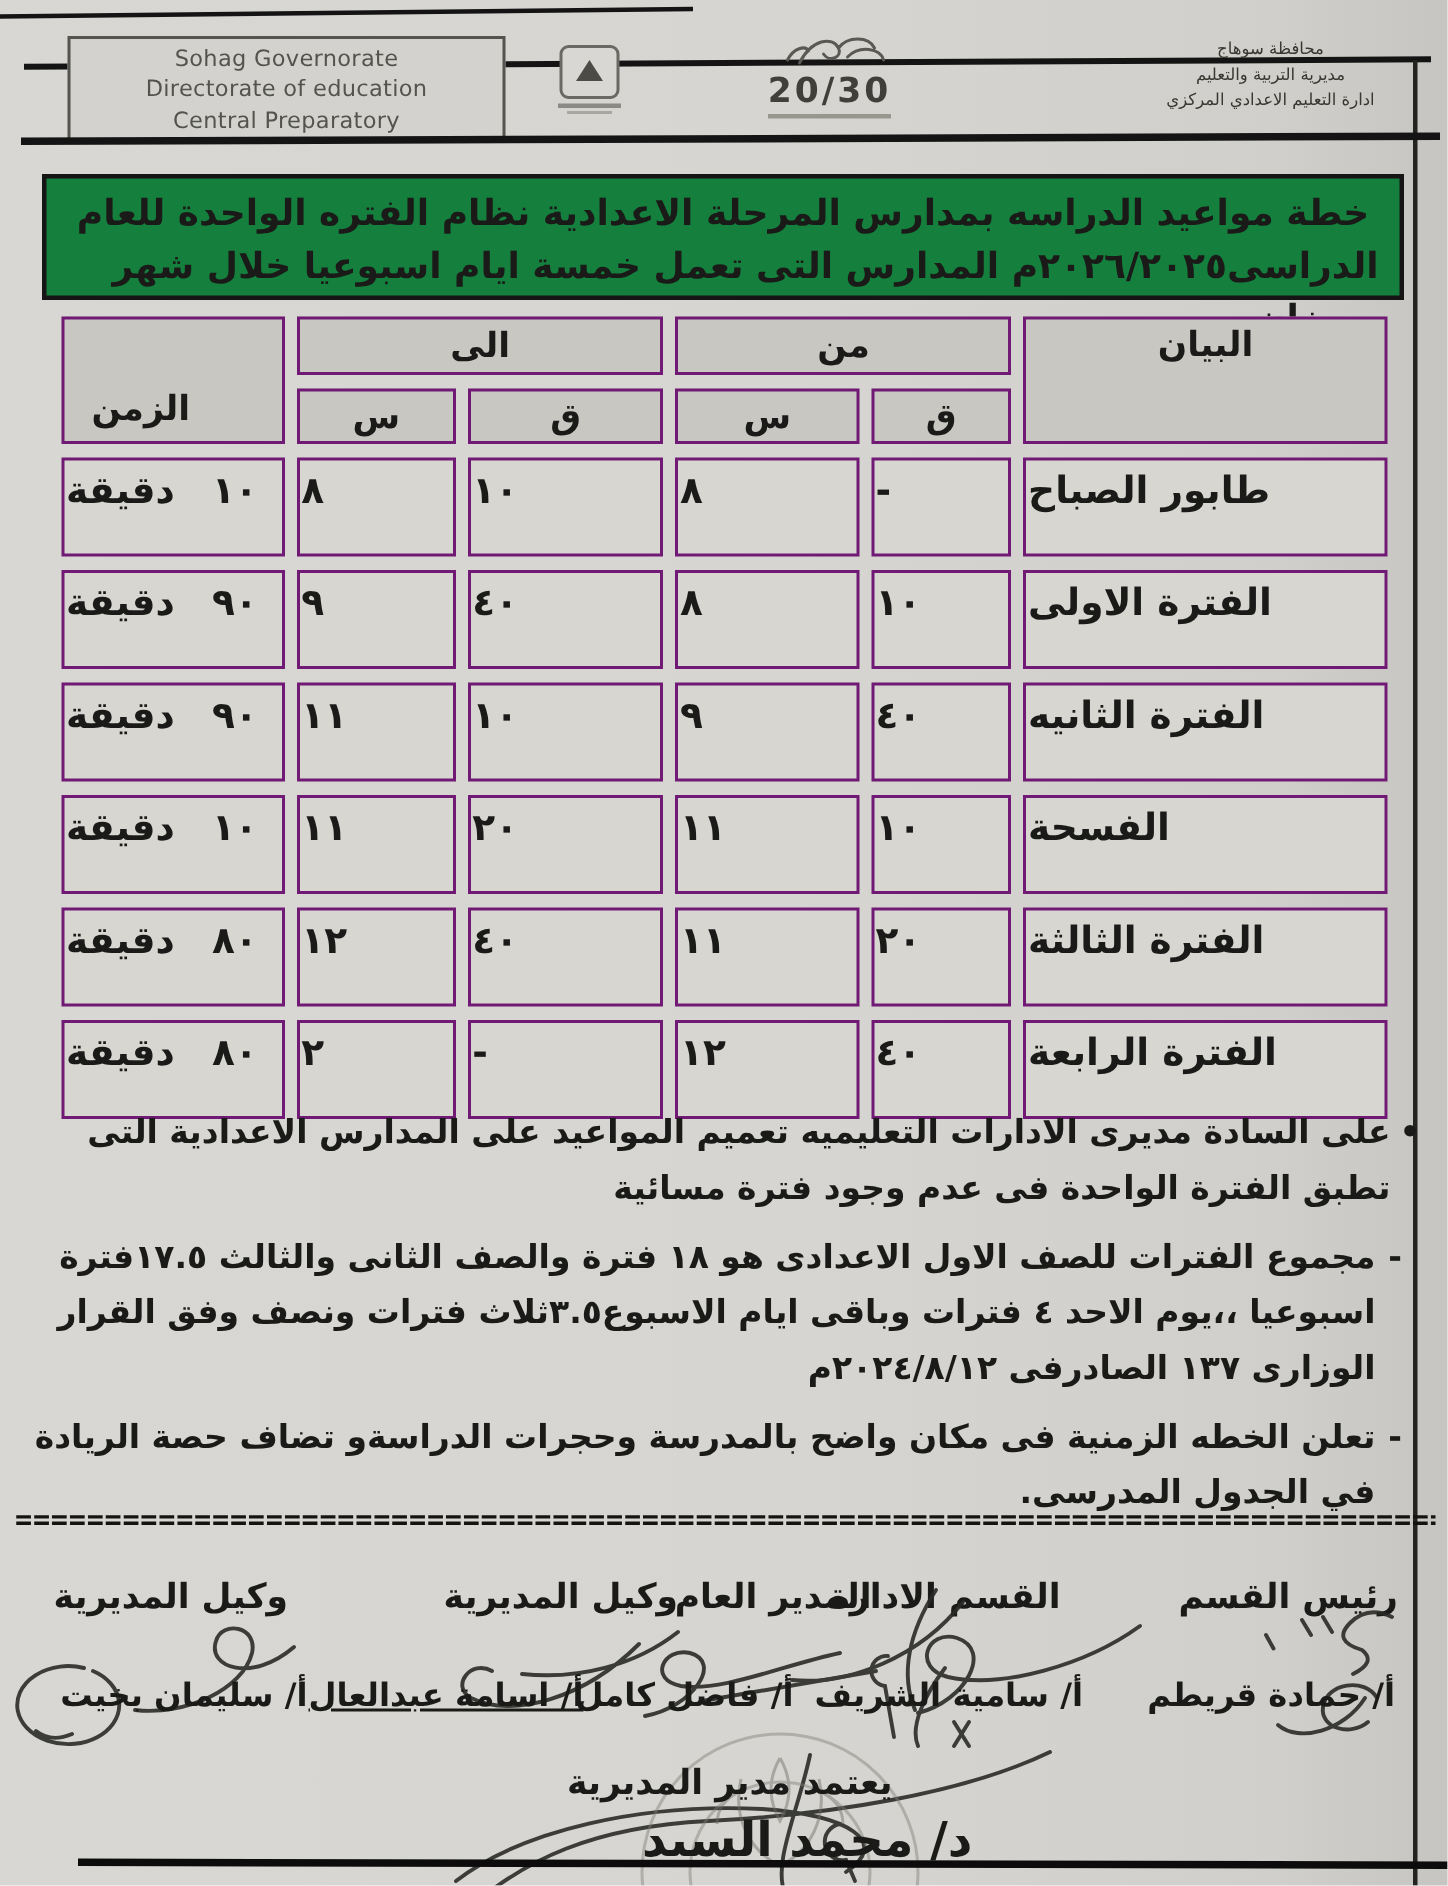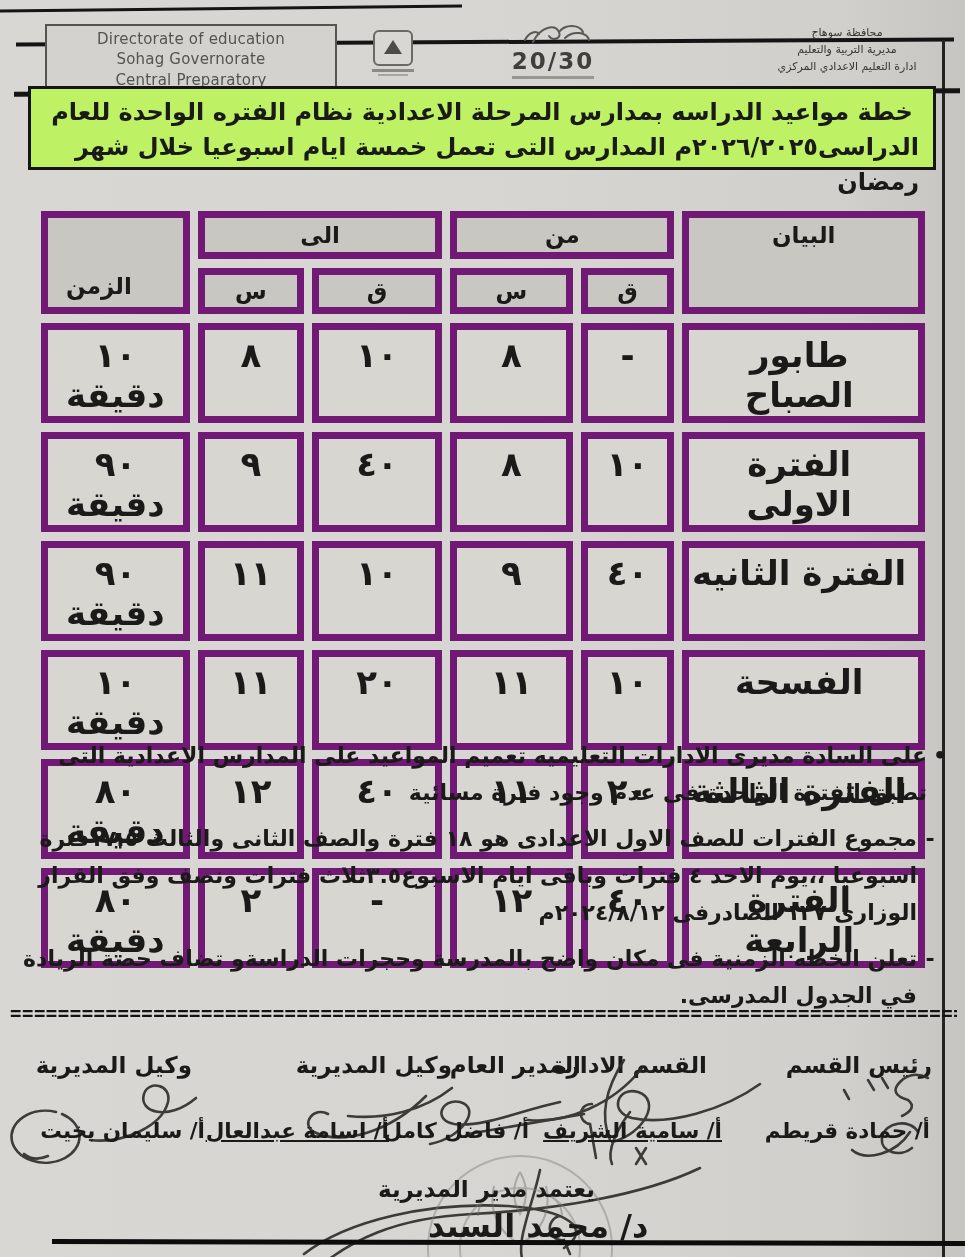--- a/index.html
+++ b/index.html
@@ -24,34 +24,34 @@
   .minlogo .sq{width:36px;height:32px;border:2px solid #6a6963;border-radius:6px;margin:0 auto;position:relative;background:#d8d7d3;}
   .minlogo .sq .tri{position:absolute;left:9px;top:8px;width:0;height:0;border-left:9px solid transparent;border-right:9px solid transparent;border-bottom:14px solid #4c4b45;}
   .minlogo .bar{height:3px;background:#8b8a84;margin:3px 4px 2px;}
   .minlogo .bar2{height:2px;background:#a7a6a0;margin:0 10px;}
   .vision{left:498px;top:22px;width:110px;text-align:center;color:#4a4943;}
   .vision .swirl{height:26px;}
   .vision .num{font-size:23px;font-weight:bold;letter-spacing:2px;color:#403f39;}
   .vision .bar{height:3px;background:#97968f;margin:2px 14px 0;}
   
   .title-box{
-    left:28px;top:86px;width:874px;height:68px;border:3.5px solid #151515;
-    background:#bef264;direction:rtl;padding:6px 14px 4px;
+    left:28px;top:116px;width:874px;height:68px;border:3.5px solid #151515;
+    background:#15803d;direction:rtl;padding:6px 14px 4px;
     font-weight:bold;font-size:24px;line-height:1.45;text-align:right;
   }
   .title-box .l1{text-align:center;}
   
   table.sched{
     position:absolute;left:33px;top:202px;width:900px;
     border-collapse:separate;border-spacing:8px 9px;direction:rtl;
     font-weight:bold;
   }
-  table.sched th,table.sched td{border:7px solid #701a75;}
+  table.sched th,table.sched td{border:2px solid #701a75;}
   table.sched th{background:#c9c7c1;font-size:23px;font-weight:bold;}
-  table.sched td{background:#d8d6d1;vertical-align:top;text-align:center;font-size:34px;padding-top:5px;}
+  table.sched td{background:#d8d6d1;vertical-align:top;text-align:left;font-size:25px;padding-top:5px;}
   th.small{font-size:21px;height:30px;}
   th.tall{height:72px;}
   th.grp{height:32px;}
   th.statement-h{vertical-align:top;padding-top:4px;}
   th.time-h{vertical-align:bottom;padding-bottom:8px;padding-left:18px;text-align:left;}
   td.lbl{text-align:right;padding-right:10px;font-size:23px;height:56px;}
   td.dur{font-size:21px;word-spacing:16px;}
   
   .notes{left:12px;top:738px;width:941px;direction:rtl;font-weight:bold;font-size:22px;line-height:1.68;}
   .note{display:flex;margin-bottom:9px;}
@@ -70,22 +70,22 @@
   svg.sigs,svg.stamp{position:absolute;pointer-events:none;}
 </style>
 </head>
 <body>
 
 <div class="abs rule" style="left:0;top:7px;width:462px;height:3px;transform:rotate(-0.6deg);"></div>
 <div class="abs rule" style="left:16px;top:40px;width:938px;height:4px;transform:rotate(-0.3deg);"></div>
 <div class="abs rule" style="left:942px;top:40px;width:3px;height:1217px;background:#23231f;"></div>
 
 <div class="abs en-box">
+  <div>Sohag Governorate</div>
   <div>Directorate of education</div>
-  <div>Sohag Governorate</div>
   <div>Central Preparatory</div>
 </div>
 
 <div class="abs minlogo">
   <div class="sq">
       <div class="tri"></div>
     </div>
   <div class="bar"></div>
     <div class="bar2"></div>
 </div>
@@ -221,21 +221,21 @@
     <path d="M560,62 c-38,8 -78,26 -106,22 c-22,-4 -12,-26 6,-22 c22,6 2,36 -30,42 m38,-10 l116,-20"></path>
     <path d="M592,64 a10,10 0 1 0 -2,20 l6,34"></path>
     <path d="M452,48 c-28,22 -66,32 -104,28 m78,-20 c-36,36 -84,50 -112,36 c-14,-8 0,-26 14,-18"></path>
     <path d="M196,58 c-28,24 -58,14 -52,-4 c4,-14 28,-10 24,8 c-6,24 -44,42 -78,38 m-34,-28 a34,26 0 1 0 6,2 m-38,40 q10,8 24,2"></path>
     <path d="M700,128 c-58,28 -148,42 -228,46 c-80,4 -122,28 -152,52 m-16,-12 c44,-34 124,-52 204,-48 c58,4 86,22 56,42 m-24,-78 c-8,38 -26,74 -16,94"></path>
     <path d="M560,176 a12,12 0 1 0 4,24 l6,14"></path>
   </g>
 </svg>
 
 <span class="abs signame" style="right:35px;">أ/ حمادة قريطم</span>
-<span class="abs signame" style="right:243px;text-decoration:underline;">أ/ سامية الشريف</span>
+<span class="abs signame" style="right:243px;">أ/ سامية الشريف</span>
 <span class="abs signame" style="right:436px;">أ/ فاضل كامل</span>
 <span class="abs signame" style="right:576px;text-decoration:underline;">أ/ اسامة عبدالعال</span>
 <span class="abs signame" style="right:760px;text-align:right;">أ/ سليمان بخيت</span>
 
 <svg class="stamp" style="left:408px;top:1140px;" width="224" height="117" viewBox="0 0 224 117">
   <g stroke="#807f76" fill="none" stroke-width="2" opacity="0.45">
     <circle cx="112" cy="108" r="92"></circle>
     <circle cx="112" cy="108" r="60"></circle>
     <path d="M112,32 c-8,14 -8,28 0,42 c8,-14 8,-28 0,-42 m-26,14 c-6,26 6,48 26,58 c20,-10 32,-32 26,-58 m-52,8 c-10,4 -16,12 -16,22 m68,-22 c10,4 16,12 16,22" stroke="#6f6e65"></path>
   </g>

